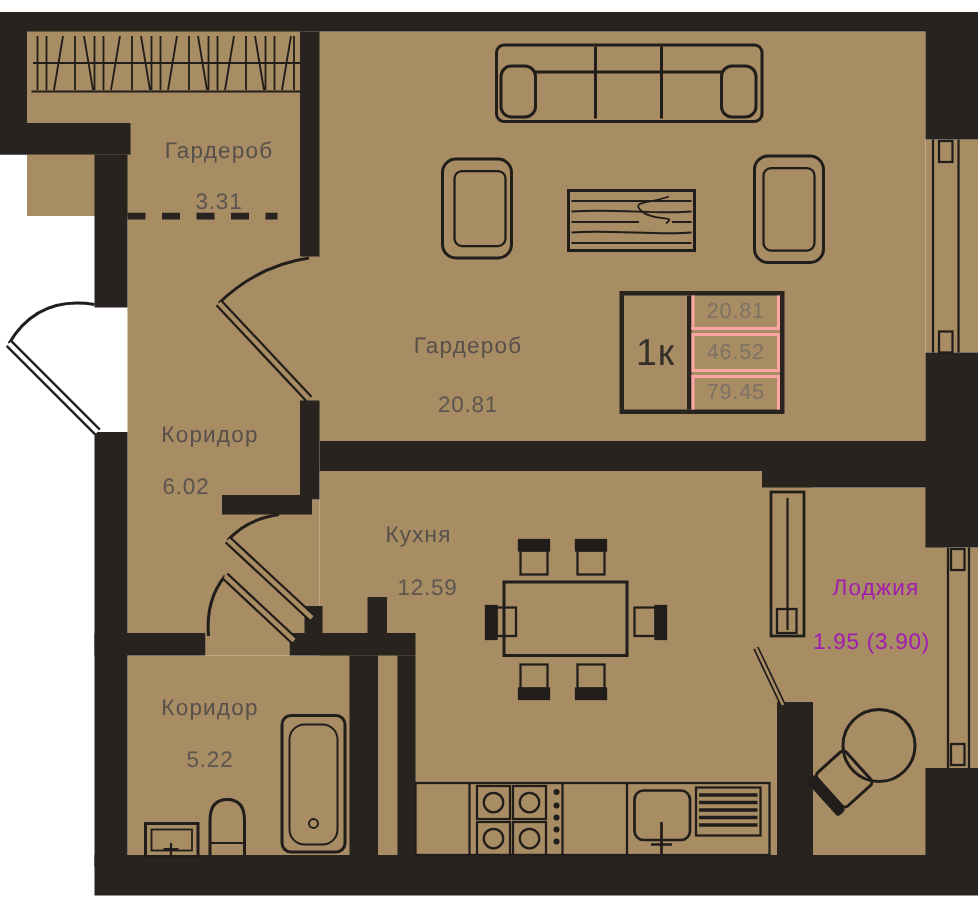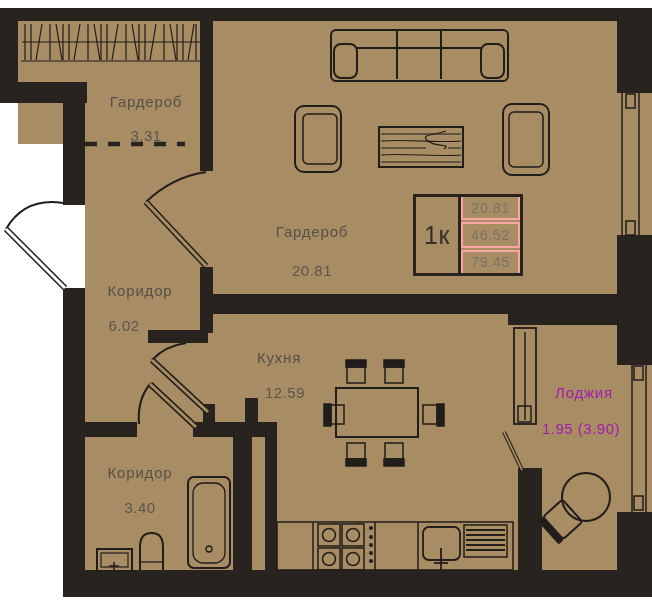--- a/index.html
+++ b/index.html
@@ -216,21 +216,21 @@
   <div class="room-label" style="left:140px;top:290px">Коридор</div>
   <div class="room-area" style="left:124px;top:309px">6.02</div>
 
   <div class="room-label" style="left:312px;top:231px">Гардероб</div>
   <div class="room-area" style="left:312px;top:254px">20.81</div>
 
   <div class="room-label" style="left:279px;top:357px">Кухня</div>
   <div class="room-area" style="left:285px;top:376px">12.59</div>
 
   <div class="room-label" style="left:140px;top:472px">Коридор</div>
-  <div class="room-area" style="left:140px;top:491px">3.40</div>
+  <div class="room-area" style="left:140px;top:491px">5.22</div>
 
   <div class="room-label loggia-text" style="left:584px;top:392px">Лоджия</div>
   <div class="room-area loggia-text" style="left:581px;top:412px">1.95 (3.90)</div>
 
   <div class="ibox">
     <div class="ibox-left">1к</div>
     <div class="ibox-right">
       <div class="ibox-cell first">20.81</div>
       <div class="ibox-cell">46.52</div>
       <div class="ibox-cell last">79.45</div>

